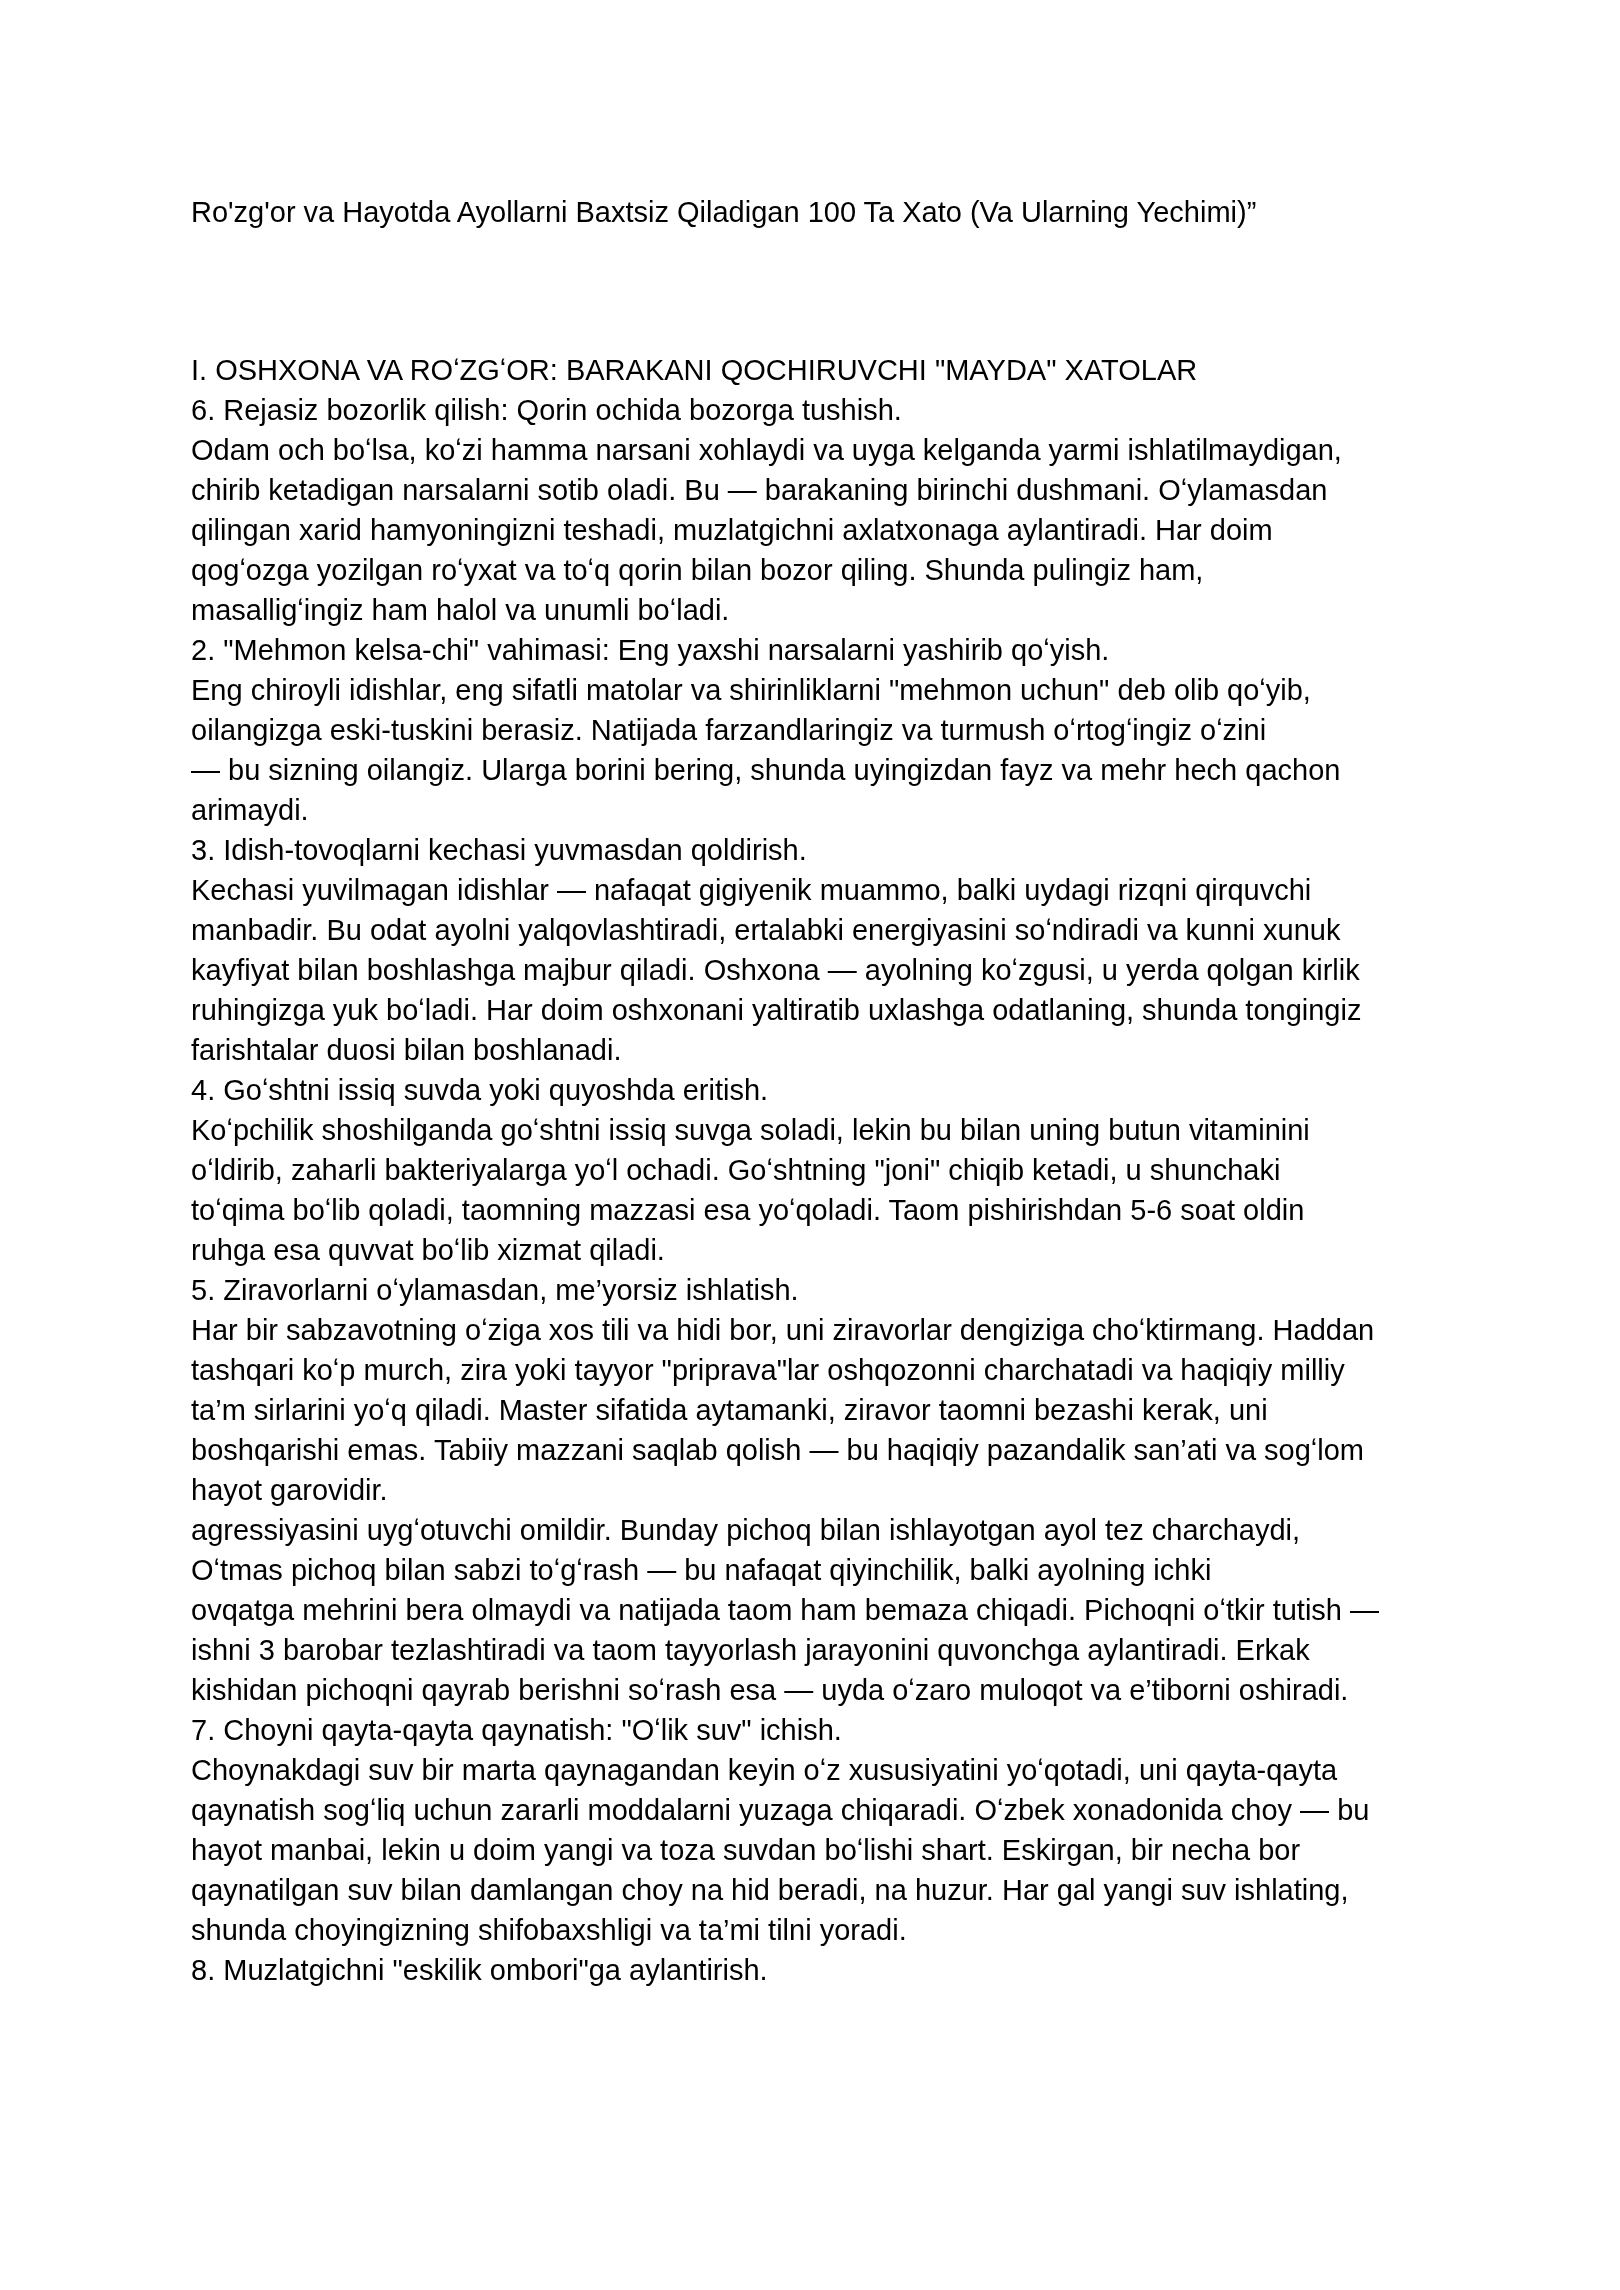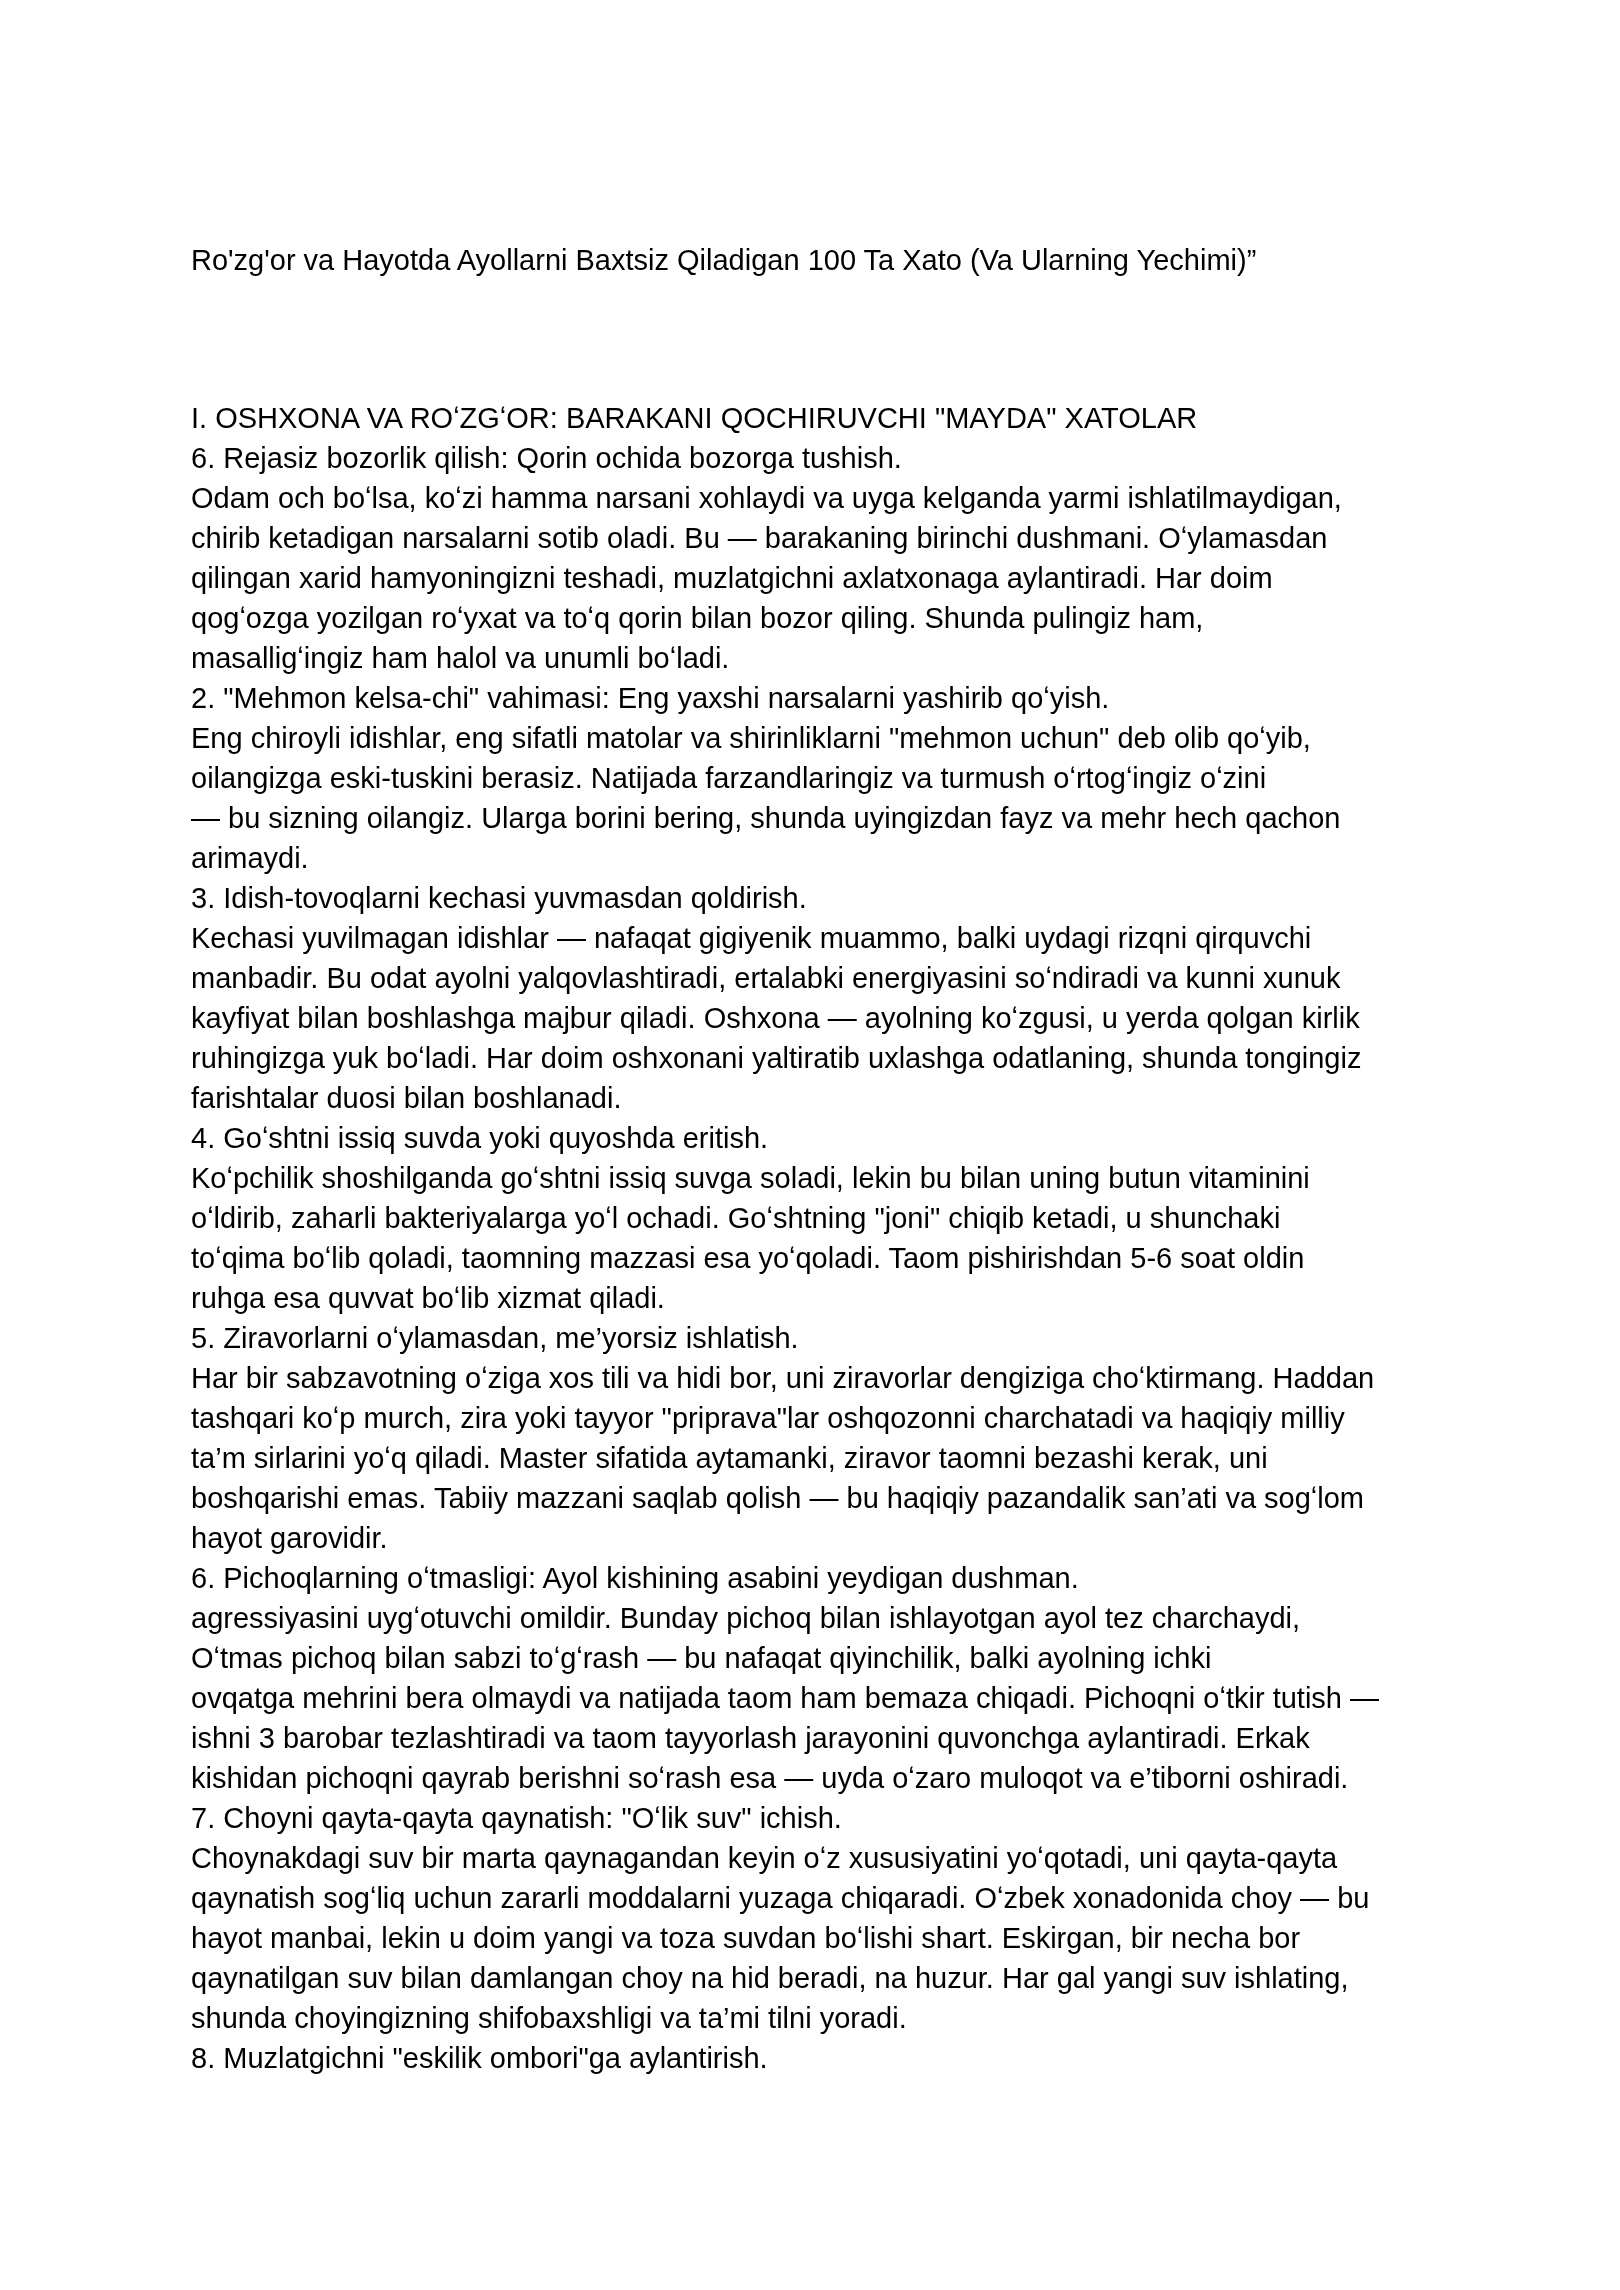--- a/index.html
+++ b/index.html
@@ -13,21 +13,20 @@
     height: 2291px;
     background: #ffffff;
     overflow: hidden;
     font-family: "Liberation Sans", "DejaVu Sans", sans-serif;
   }
   .text-col {
     position: absolute;
     left: 191px;
     top: 192px;
     width: 1392px;
-    margin-top: 48px;
   }
   .line {
     font-size: 29px;
     line-height: 40px;
     color: #000000;
     white-space: pre;
     font-weight: 400;
     letter-spacing: 0;
   }
   .title-gap {
@@ -64,21 +63,20 @@
         <div class="line">Koʻpchilik shoshilganda goʻshtni issiq suvga soladi, lekin bu bilan uning butun vitaminini</div>
         <div class="line">oʻldirib, zaharli bakteriyalarga yoʻl ochadi. Goʻshtning "joni" chiqib ketadi, u shunchaki</div>
         <div class="line">toʻqima boʻlib qoladi, taomning mazzasi esa yoʻqoladi. Taom pishirishdan 5-6 soat oldin</div>
         <div class="line">ruhga esa quvvat boʻlib xizmat qiladi.</div>
         <div class="line">5. Ziravorlarni oʻylamasdan, me’yorsiz ishlatish.</div>
         <div class="line">Har bir sabzavotning oʻziga xos tili va hidi bor, uni ziravorlar dengiziga choʻktirmang. Haddan</div>
         <div class="line">tashqari koʻp murch, zira yoki tayyor "priprava"lar oshqozonni charchatadi va haqiqiy milliy</div>
         <div class="line">ta’m sirlarini yoʻq qiladi. Master sifatida aytamanki, ziravor taomni bezashi kerak, uni</div>
         <div class="line">boshqarishi emas. Tabiiy mazzani saqlab qolish — bu haqiqiy pazandalik san’ati va sogʻlom</div>
         <div class="line">hayot garovidir.</div>
-        <div class="line">6. Pichoqlarning oʻtmasligi: Ayol kishining asabini yeydigan dushman.</div>
         <div class="line">agressiyasini uygʻotuvchi omildir. Bunday pichoq bilan ishlayotgan ayol tez charchaydi,</div>
         <div class="line">Oʻtmas pichoq bilan sabzi toʻgʻrash — bu nafaqat qiyinchilik, balki ayolning ichki</div>
         <div class="line">ovqatga mehrini bera olmaydi va natijada taom ham bemaza chiqadi. Pichoqni oʻtkir tutish —</div>
         <div class="line">ishni 3 barobar tezlashtiradi va taom tayyorlash jarayonini quvonchga aylantiradi. Erkak</div>
         <div class="line">kishidan pichoqni qayrab berishni soʻrash esa — uyda oʻzaro muloqot va e’tiborni oshiradi.</div>
         <div class="line">7. Choyni qayta-qayta qaynatish: "Oʻlik suv" ichish.</div>
         <div class="line">Choynakdagi suv bir marta qaynagandan keyin oʻz xususiyatini yoʻqotadi, uni qayta-qayta</div>
         <div class="line">qaynatish sogʻliq uchun zararli moddalarni yuzaga chiqaradi. Oʻzbek xonadonida choy — bu</div>
         <div class="line">hayot manbai, lekin u doim yangi va toza suvdan boʻlishi shart. Eskirgan, bir necha bor</div>
         <div class="line">qaynatilgan suv bilan damlangan choy na hid beradi, na huzur. Har gal yangi suv ishlating,</div>

